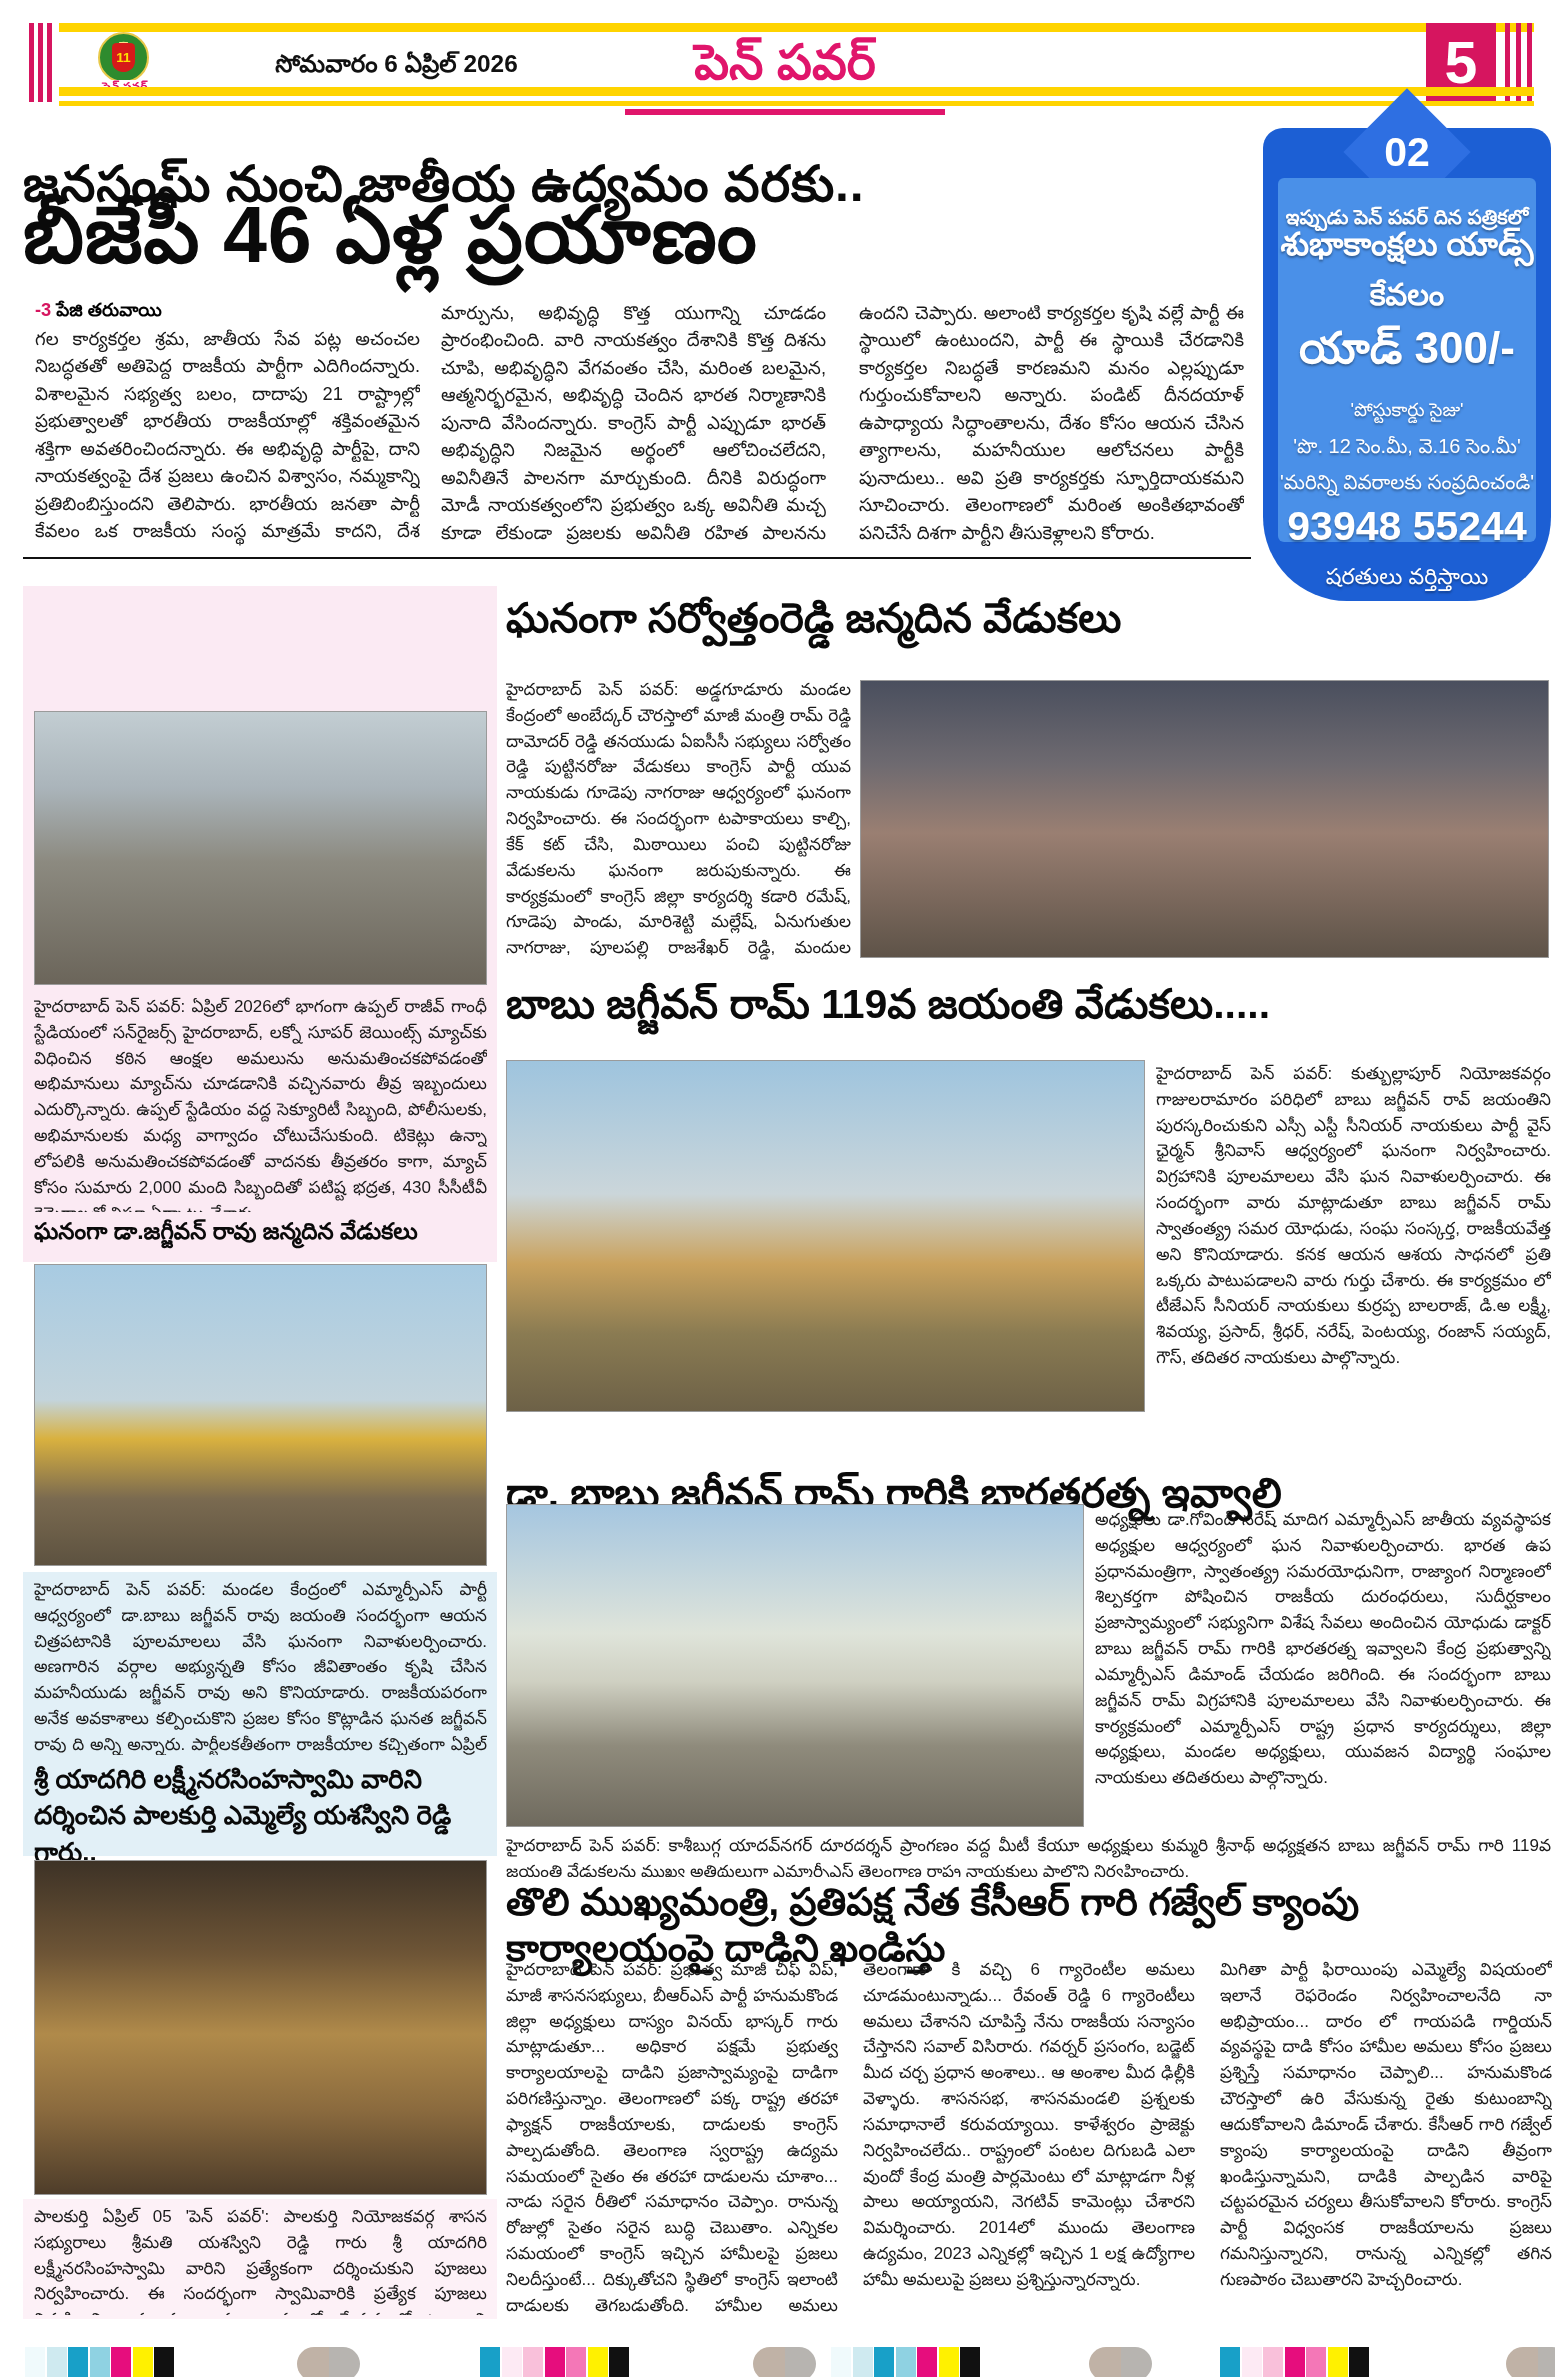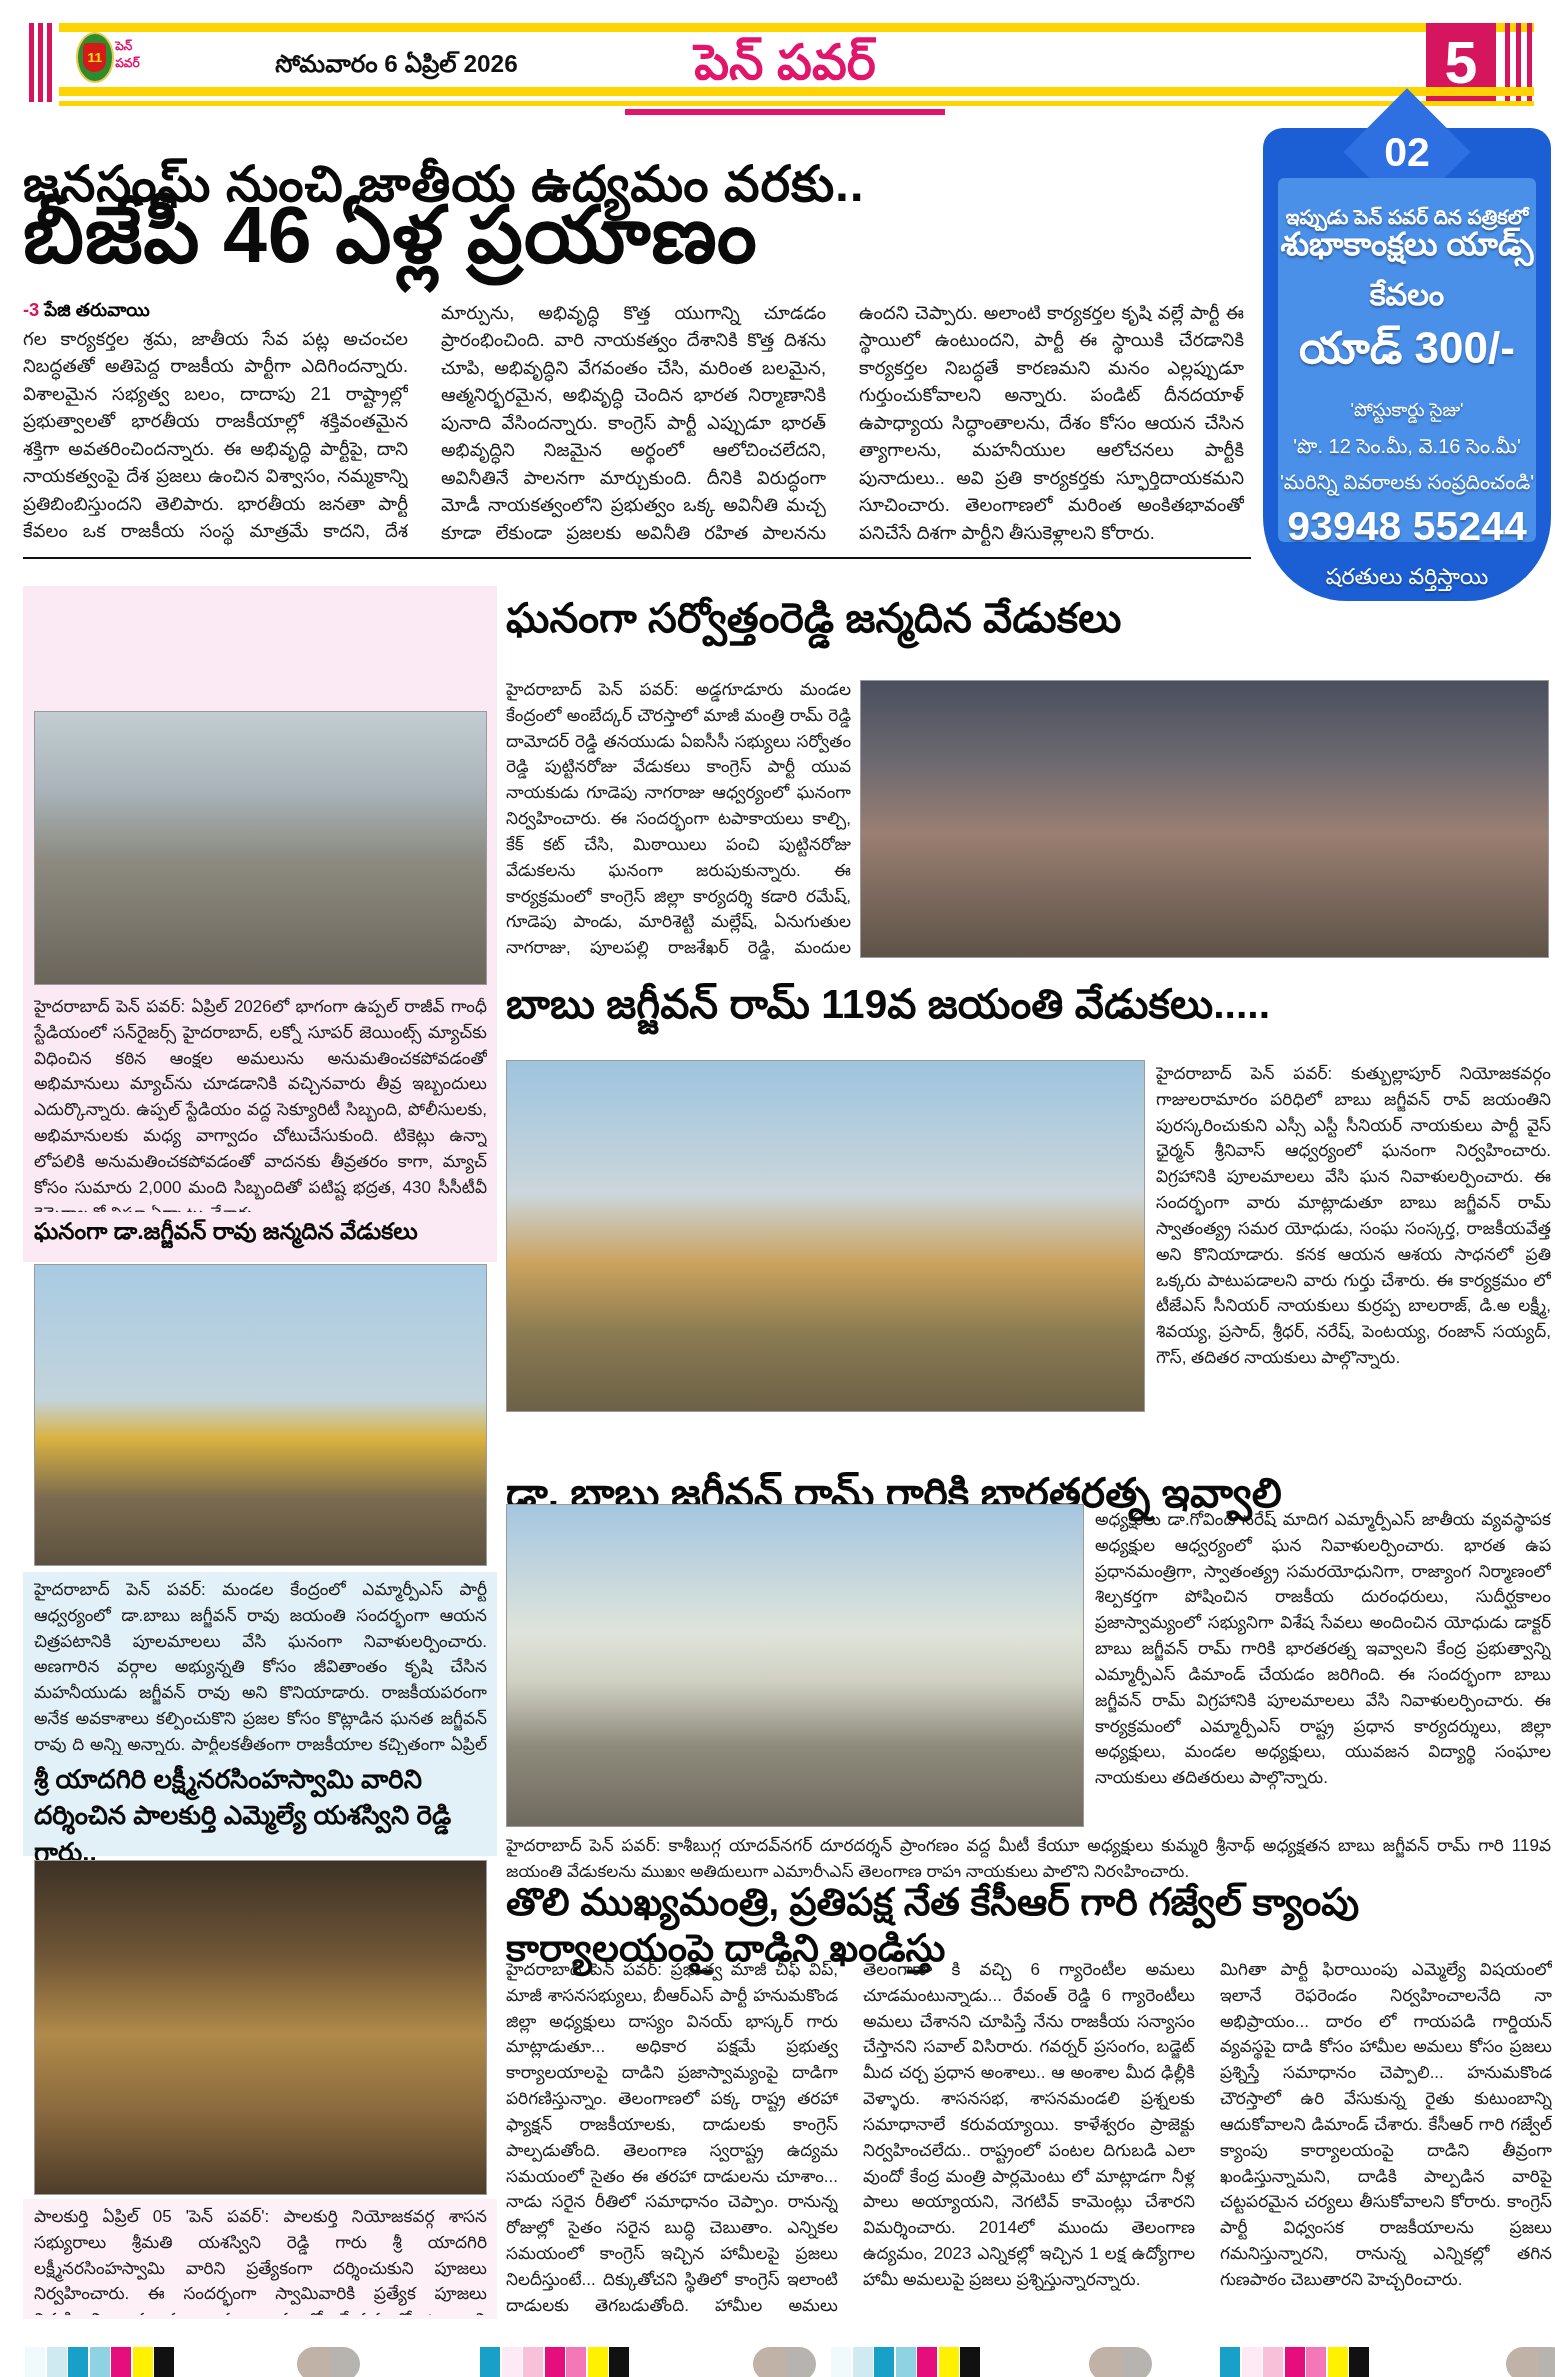--- a/index.html
+++ b/index.html
@@ -17,21 +17,21 @@
   .kicker{font-weight:900;font-size:50px;color:#0a0a0a;letter-spacing:0.8px;}
   .headline-xl{font-weight:900;font-size:79px;color:#0a0a0a;letter-spacing:0.8px;}
   .headline-lg{font-weight:900;font-size:41px;color:#0a0a0a;line-height:1.25;}
   .headline-md{font-weight:900;font-size:35px;color:#0a0a0a;line-height:1.35;}
   .subhead{font-weight:bold;font-size:23px;color:#0a0a0a;}
   .bodytxt{font-size:17px;line-height:1.52;color:#1a1a1a;text-align:justify;overflow:hidden;}
   .bodytxt-lead{font-size:18.3px;line-height:1.5;color:#1a1a1a;text-align:justify;overflow:hidden;}
   .photo{border:0.8px solid #9a9a9a;box-sizing:border-box;}
   .rule{background:#111;}
   
-  .logo{display:flex;flex-direction:row;align-items:center;}
+  .logo{display:flex;flex-direction:column;align-items:flex-end;}
   .logo-ring{width:47px;height:47px;border-radius:50%;
              background:radial-gradient(circle at 50% 40%,#ffe08a 0 30%,#2e8b2e 31% 100%);
              display:flex;align-items:center;justify-content:center;border:2.3px solid #e8c94a;}
   .logo-shield{width:23px;height:29px;background:#d61a1a;border-radius:4.6px 4.6px 10.7px 10.7px;
                color:#ffe000;font-weight:900;font-size:13.7px;display:flex;align-items:center;justify-content:center;}
   .logo-name{color:#e0156b;font-weight:900;font-size:12.2px;background:#fff;padding:0 1.5px;margin-top:-3px;}
   
   .ad-outer{background:#1c5fd4;border-radius:20px 20px 84px 84px;}
   .ad-inner{background:#4a90e8;border-radius:6.1px;}
   .ad-diamond{width:90px;height:90px;background:#2e6fe2;transform:rotate(45deg);}
@@ -67,21 +67,21 @@
   <div class="abs date" style="left:244px;top:50px;width:305px;">సోమవారం 6 ఏప్రిల్ 2026</div>
   <div class="abs masthead" style="left:625px;top:34px;width:320px;">పెన్ పవర్</div>
   <div class="abs pagenum" style="left:1426px;top:23px;width:70px;height:79px;">5</div>
 
   <div class="abs bar-yellow" style="left:59px;top:87px;width:1475px;height:9.1px;"></div>
   <div class="abs bar-yellow" style="left:59px;top:101px;width:1475px;height:5.3px;"></div>
 
   <div class="abs kicker" style="left:23px;top:128px;width:1228px;margin-top:27px;">జనసంఘ్ నుంచి జాతీయ ఉద్యమం వరకు..</div>
   <div class="abs headline-xl" style="left:23px;top:189px;width:1228px;">బీజేపీ 46 ఏళ్ల ప్రయాణం</div>
 
-  <div class="abs" style="left:23px;top:299px;width:385px;height:250px;overflow:hidden;">
+  <div class="abs" style="left:35px;top:299px;width:385px;height:250px;overflow:hidden;">
     <div style="font-weight:bold;font-size:18.3px;">
       <span class="crimson">-3</span><span> పేజి తరువాయి</span>
     </div>
     <div class="bodytxt-lead">గల కార్యకర్తల శ్రమ, జాతీయ సేవ పట్ల అచంచల నిబద్ధతతో అతిపెద్ద రాజకీయ పార్టీగా ఎదిగిందన్నారు. విశాలమైన సభ్యత్వ బలం, దాదాపు 21 రాష్ట్రాల్లో ప్రభుత్వాలతో భారతీయ రాజకీయాల్లో శక్తివంతమైన శక్తిగా అవతరించిందన్నారు. ఈ అభివృద్ధి పార్టీపై, దాని నాయకత్వంపై దేశ ప్రజలు ఉంచిన విశ్వాసం, నమ్మకాన్ని ప్రతిబింబిస్తుందని తెలిపారు. భారతీయ జనతా పార్టీ కేవలం ఒక రాజకీయ సంస్థ మాత్రమే కాదని, దేశ భవిష్యత్తును మలిచే ఒక శక్తివంతమైన జాతీయ ఉద్యమంగా నిలిచిందన్నారు.</div>
 
   </div>
   <div class="abs" style="left:441px;top:299px;width:385px;height:250px;overflow:hidden;">
     <div class="bodytxt-lead">మార్పును, అభివృద్ధి కొత్త యుగాన్ని చూడడం ప్రారంభించింది. వారి నాయకత్వం దేశానికి కొత్త దిశను చూపి, అభివృద్ధిని వేగవంతం చేసి, మరింత బలమైన, ఆత్మనిర్భరమైన, అభివృద్ధి చెందిన భారత నిర్మాణానికి పునాది వేసిందన్నారు. కాంగ్రెస్ పార్టీ ఎప్పుడూ భారత్ అభివృద్ధిని నిజమైన అర్థంలో ఆలోచించలేదని, అవినీతినే పాలనగా మార్చుకుంది. దీనికి విరుద్ధంగా మోడీ నాయకత్వంలోని ప్రభుత్వం ఒక్క అవినీతి మచ్చ కూడా లేకుండా ప్రజలకు అవినీతి రహిత పాలనను అందిస్తోందని అన్నారు.</div>
 
   </div>

